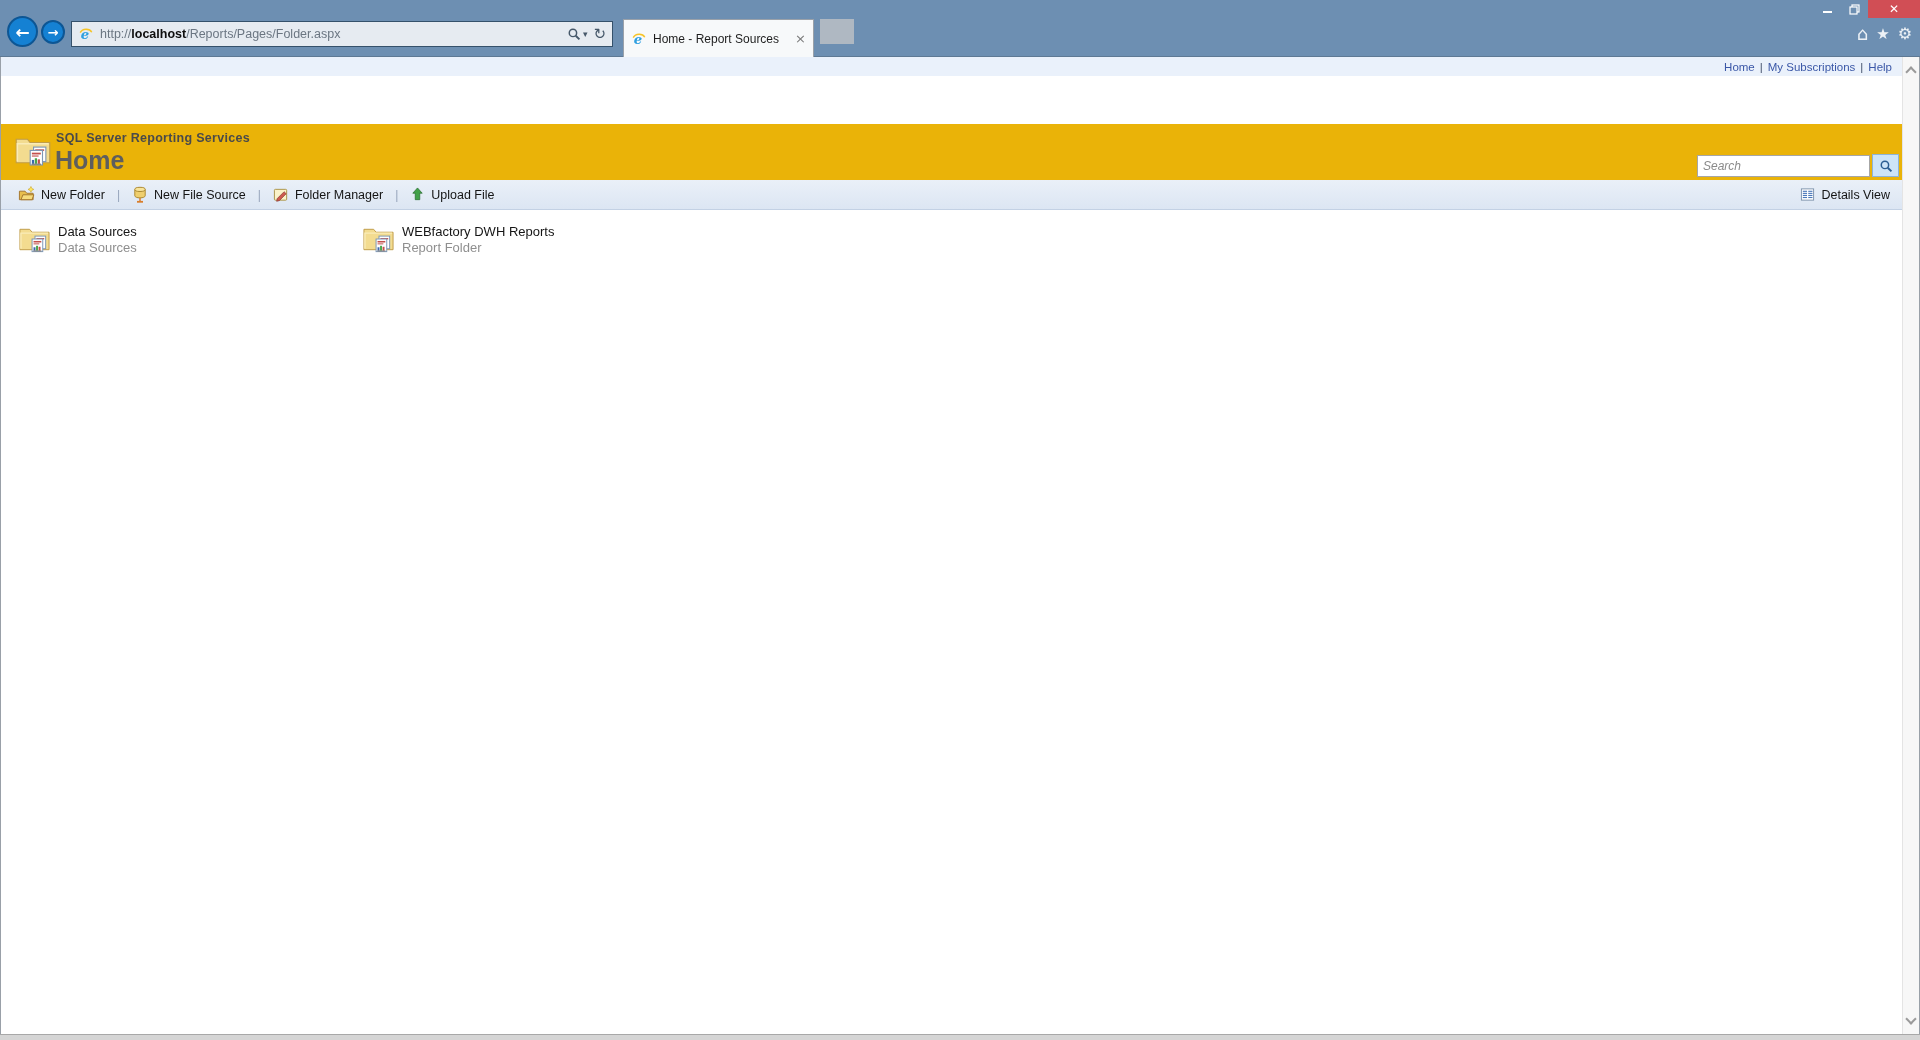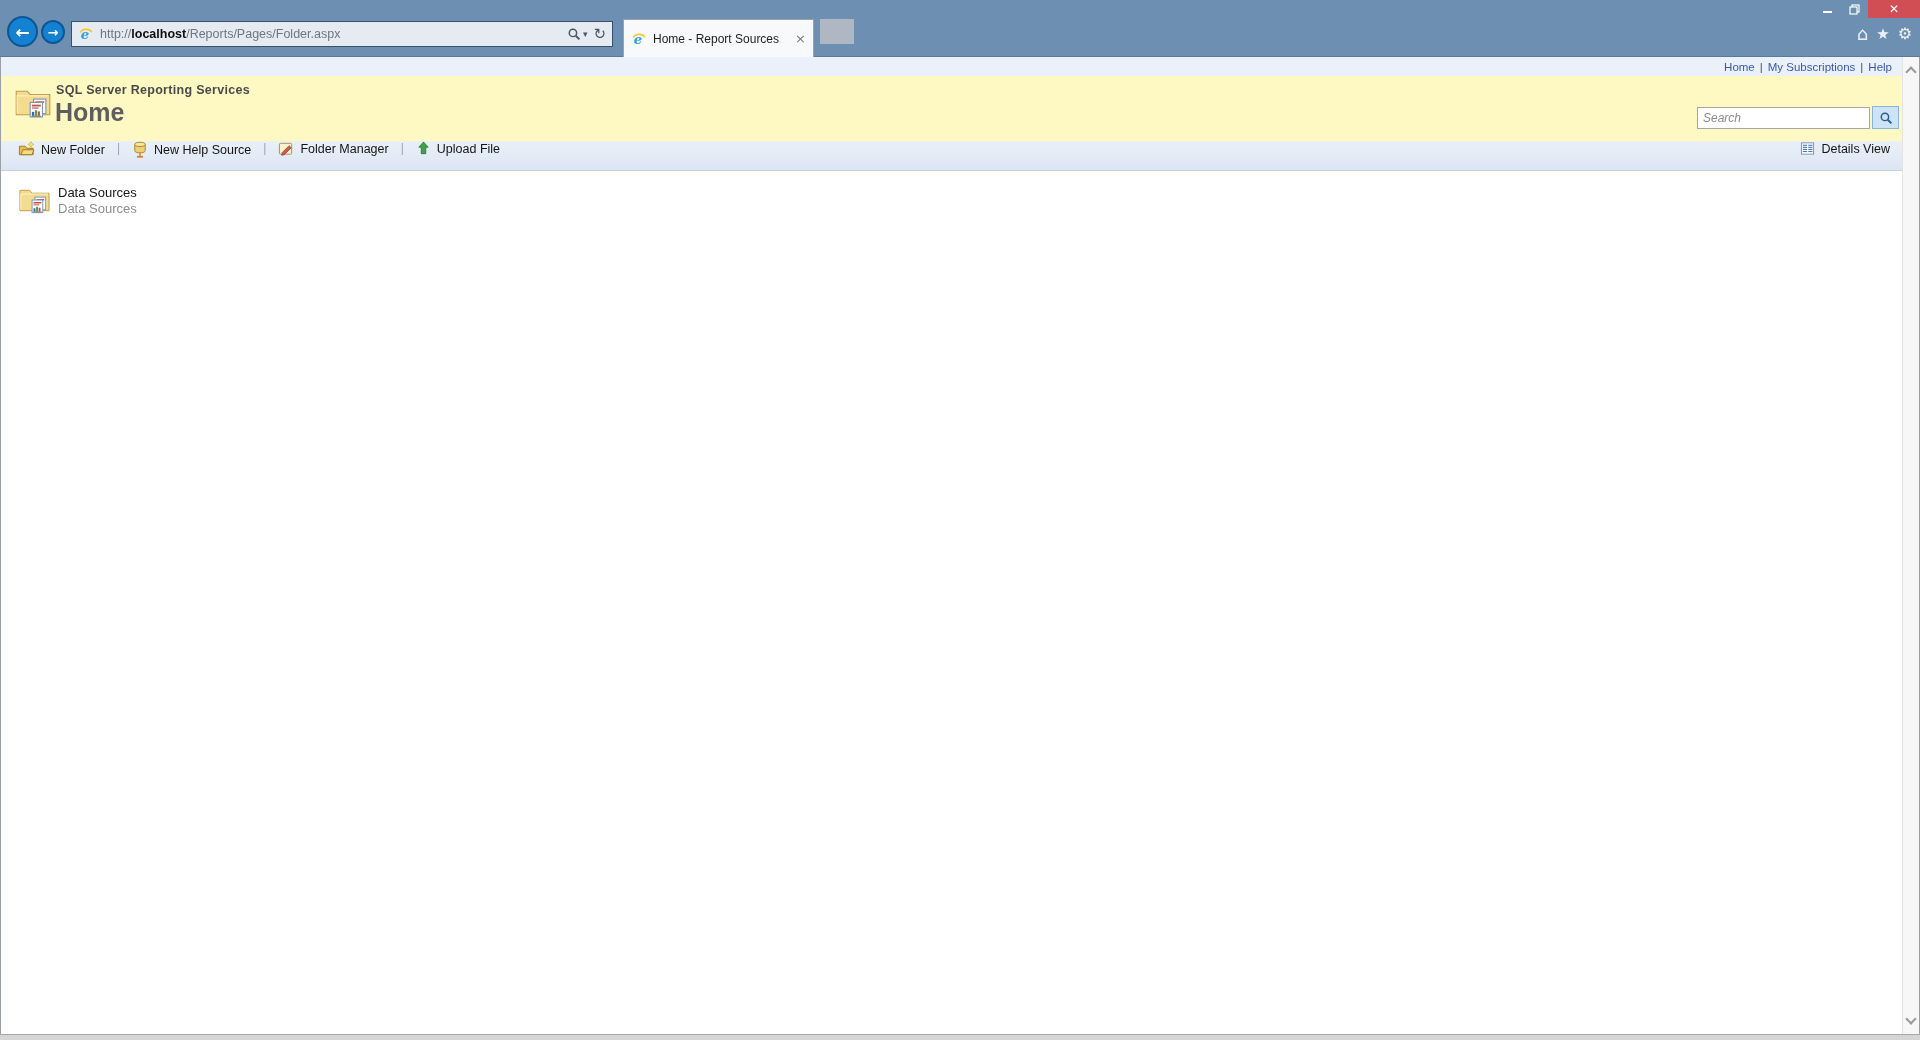--- a/index.html
+++ b/index.html
@@ -55,35 +55,35 @@
   .sb-up   { top:11px;  transform:rotate(45deg); }
   .sb-down { bottom:11px; transform:rotate(225deg); }
 
   .content-area { position:absolute; top:0; left:0; right:17px; bottom:0; overflow:hidden; }
 
   .links-strip { height:19px; background:#EAF1FB; display:flex; justify-content:flex-end; align-items:center;
                  padding-right:7px; font-size:11.5px; }
   .links-strip a { color:#3A57A7; text-decoration:none; margin:0 3px; cursor:pointer; }
   .links-sep { color:#44516B; margin:0 2px; }
 
-  .ssrs-header { position:relative; height:65px; background:#fef9c3; }
+  .ssrs-header { position:relative; height:56px; background:#eab308;margin-top:48px; }
   .hdr-icon { position:absolute; left:13px; top:8px; width:38px; height:38px; }
   .app-name { position:absolute; left:55px; top:7px; font-size:12.5px; font-weight:bold; color:#4A4A4A; letter-spacing:0.3px; }
   .page-title { position:absolute; left:54px; top:22px; font-size:25px; font-weight:bold; color:#5E5E5E; }
 
   .search { position:absolute; right:3px; top:30px; display:flex; align-items:center; }
   .search-input { width:173px; height:22px; border:1px solid #A6A6A6; font-size:12px; padding:0 5px;
                   font-family:"Liberation Sans",sans-serif; color:#333; outline:none; }
   .search-input::placeholder { color:#8A8A8A; font-style:italic; }
   .search-btn { width:27px; height:23px; margin-left:2px; background:#CDE4F7; border:1px solid #8CB4D9;
                 display:flex; align-items:center; justify-content:center; color:#2C5E92; cursor:pointer; }
   .search-btn svg { width:14px; height:14px; }
 
   .toolbar { height:30px; background:linear-gradient(#EAF0F8,#DCE6F3); border-bottom:1px solid #C3D1E4;
-             display:flex; align-items:flex-start; padding:0 12px 0 17px; font-size:12.5px; color:#141414; }
+             display:flex; align-items:center; padding:0 12px 0 17px; font-size:12.5px; color:#141414; }
   .tb-btn { display:flex; align-items:center; gap:6px; cursor:pointer; white-space:nowrap; }
   .tb-sep { color:#97A5BC; margin:0 12px; font-size:12px; }
   .tb-right { margin-left:auto; display:flex; align-items:center; gap:6px; cursor:pointer; }
 
   .items { display:flex; padding:13px 0 0 17px;gap:26px; }
   .item { width:318px; display:flex; align-items:flex-start; }
   .item-icon { width:33px; height:33px; margin-right:7px; margin-top:0; flex:0 0 auto; }
   .item-text { padding-top:1px; }
   .item-title { font-size:13px; color:#151515; line-height:15px; cursor:pointer; text-decoration:none; display:block; }
   .item-sub { font-size:13px; color:#8F8F8F; line-height:15px; margin-top:1px; }
@@ -239,21 +239,21 @@
           <svg width="17" height="17">
               <use href="#sym-folder-new"></use>
             </svg>
           <span>New Folder</span>
         </div>
         <span class="tb-sep">|</span>
         <div class="tb-btn">
           <svg width="16" height="17">
               <use href="#sym-datasource"></use>
             </svg>
-          <span>New Help Source</span>
+          <span>New File Source</span>
         </div>
         <span class="tb-sep">|</span>
         <div class="tb-btn">
           <svg width="16" height="16">
               <use href="#sym-settings"></use>
             </svg>
           <span>Folder Manager</span>
         </div>
         <span class="tb-sep">|</span>
         <div class="tb-btn">
@@ -273,20 +273,29 @@
       <div class="items">
         <div class="item">
           <svg class="item-icon">
               <use href="#sym-folder-report"></use>
             </svg>
           <div class="item-text">
             <a class="item-title">Data Sources</a>
             <div class="item-sub">Data Sources</div>
           </div>
         </div>
+        <div class="item">
+          <svg class="item-icon">
+              <use href="#sym-folder-report"></use>
+            </svg>
+          <div class="item-text">
+            <a class="item-title">WEBfactory DWH Reports</a>
+            <div class="item-sub">Report Folder</div>
+          </div>
+        </div>
       </div>
 
     </div>
 
     <div class="scrollbar">
       <span class="sb-chevron sb-up"></span>
       <span class="sb-chevron sb-down"></span>
     </div>
   </div>
 

